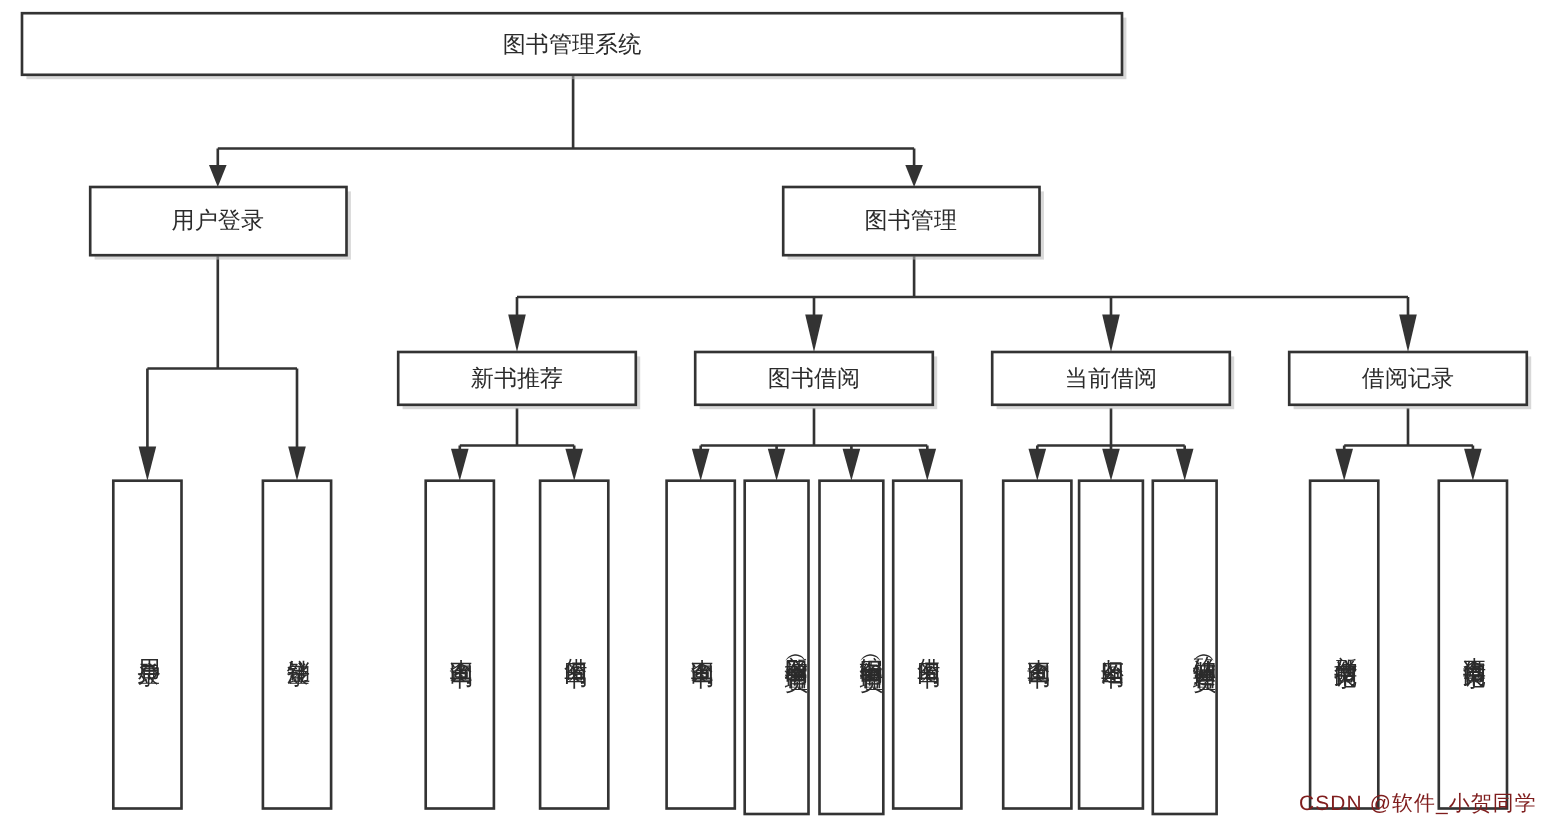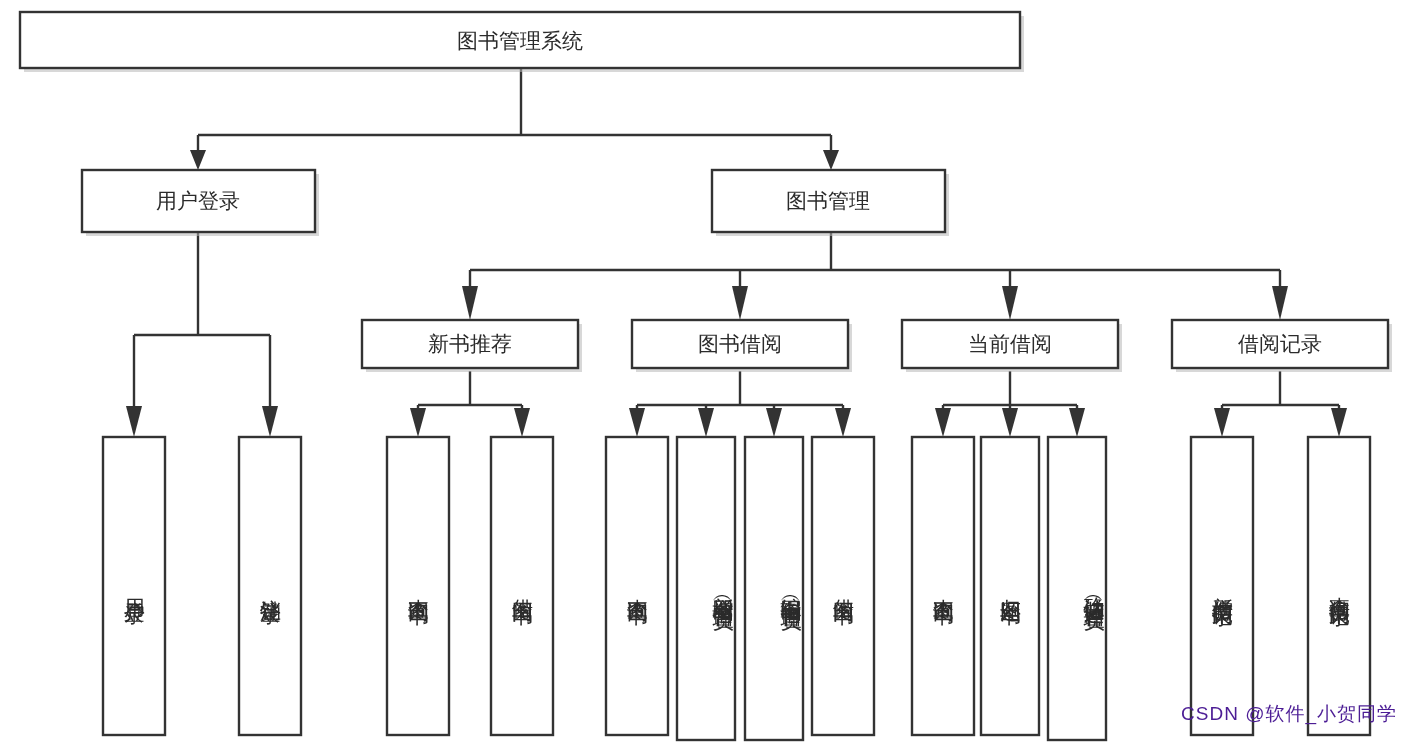--- a/index.html
+++ b/index.html
@@ -65,24 +65,24 @@
     display: flex;
     align-items: center;
     justify-content: center;
     text-align: center;
     white-space: pre;
     pointer-events: none;
   }
   .watermark {
     position: absolute;
     right: 8px;
-    bottom: 20px;
+    bottom: 4px;
     font-family: "Liberation Sans", "DejaVu Sans", sans-serif;
     font-size: 19px;
-    color: #4c1d95;
+    color: #7f1d1d;
     letter-spacing: 1px;
     white-space: nowrap;
   }
 </style>
 </head>
 <body>
 
 <div id="diagram-root">
 
   <svg class="flow" viewBox="0 0 1405 747" xmlns="http://www.w3.org/2000/svg">

